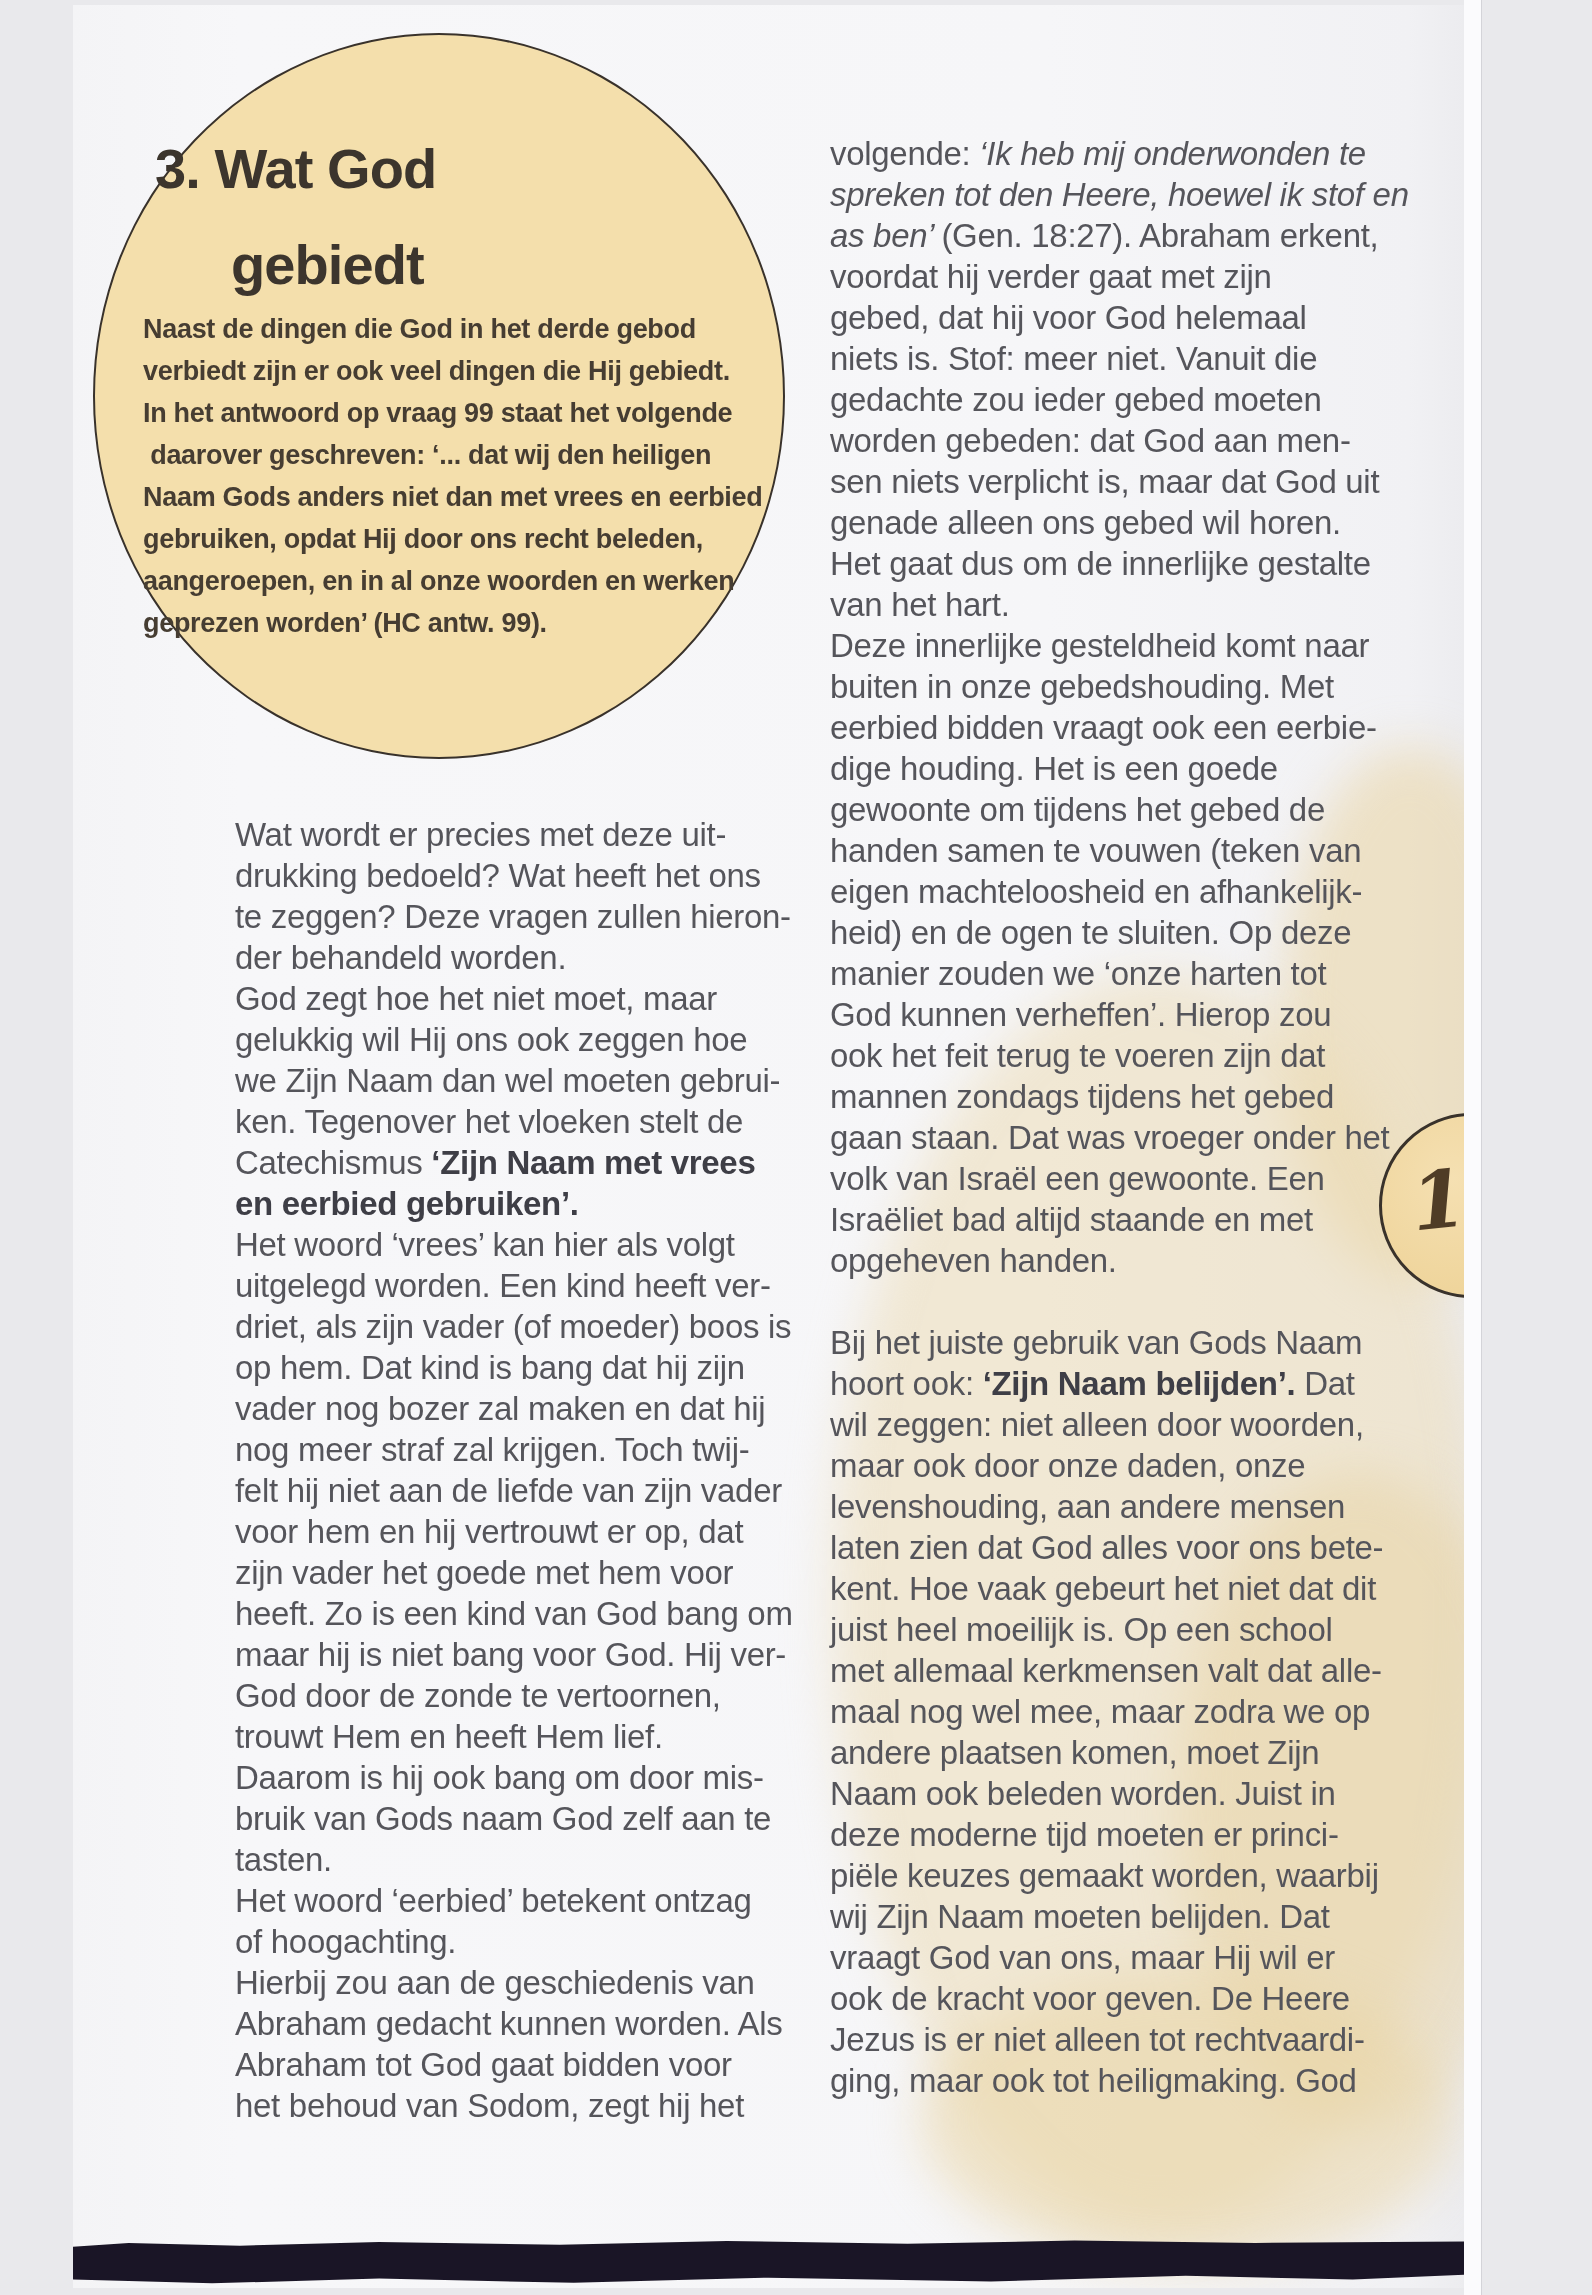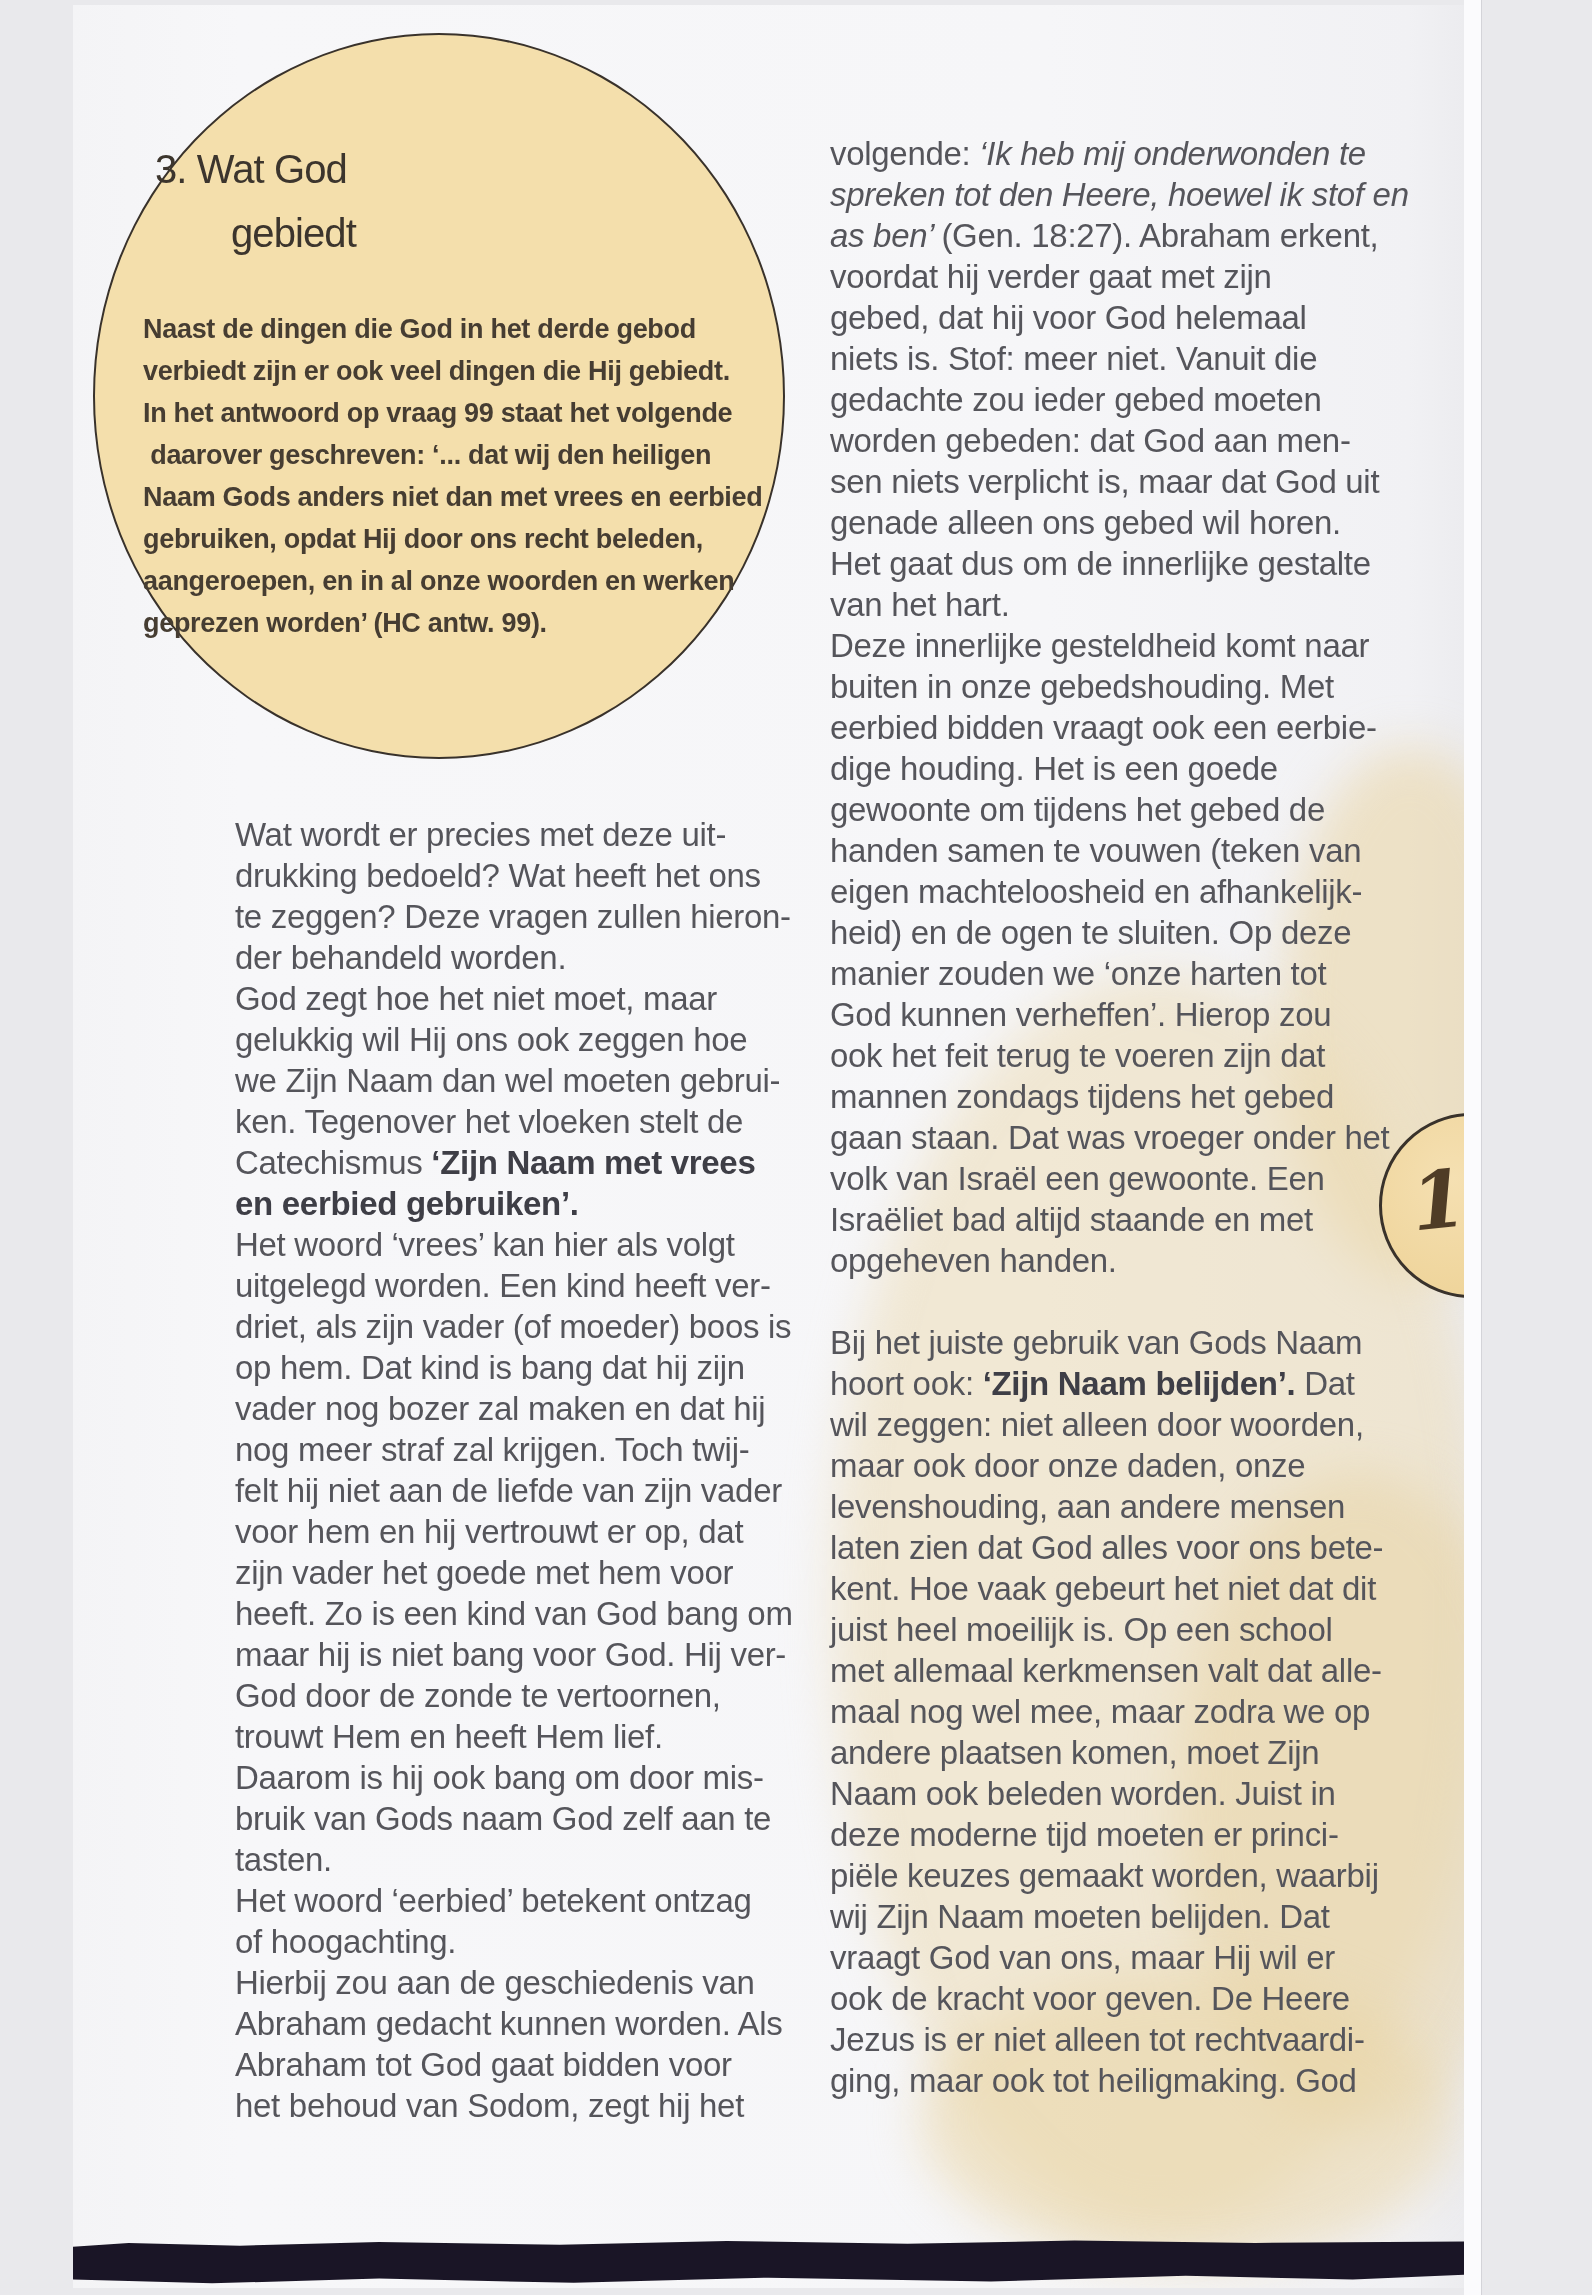--- a/index.html
+++ b/index.html
@@ -23,24 +23,24 @@
 
   
   .chapter-ellipse{
     position:absolute;left:20px;top:28px;width:688px;height:722px;
     background:#f4dfac;
     border:2.6px solid #39322b;
     border-radius:50%;
   }
   .chapter-title{
     position:absolute;left:60px;top:102px;
-    color:#3c352d;font-weight:400;font-size:40px;line-height:64px;
+    color:#3c352d;font-weight:700;font-size:56px;line-height:64px;
     letter-spacing:-0.9px;white-space:pre;
   }
-  .chapter-title .line2{padding-left:76px;display:block;}
+  .chapter-title .line2{padding-left:76px;display:block;margin-top:32px;}
   .chapter-intro{
     position:absolute;left:48px;top:273px;width:630px;
     color:#463d32;font-weight:700;font-size:27px;line-height:42px;
     letter-spacing:-0.3px;
   }
   .iline{white-space:pre;height:42px;}
 
   
   .text-column{
     position:absolute;

